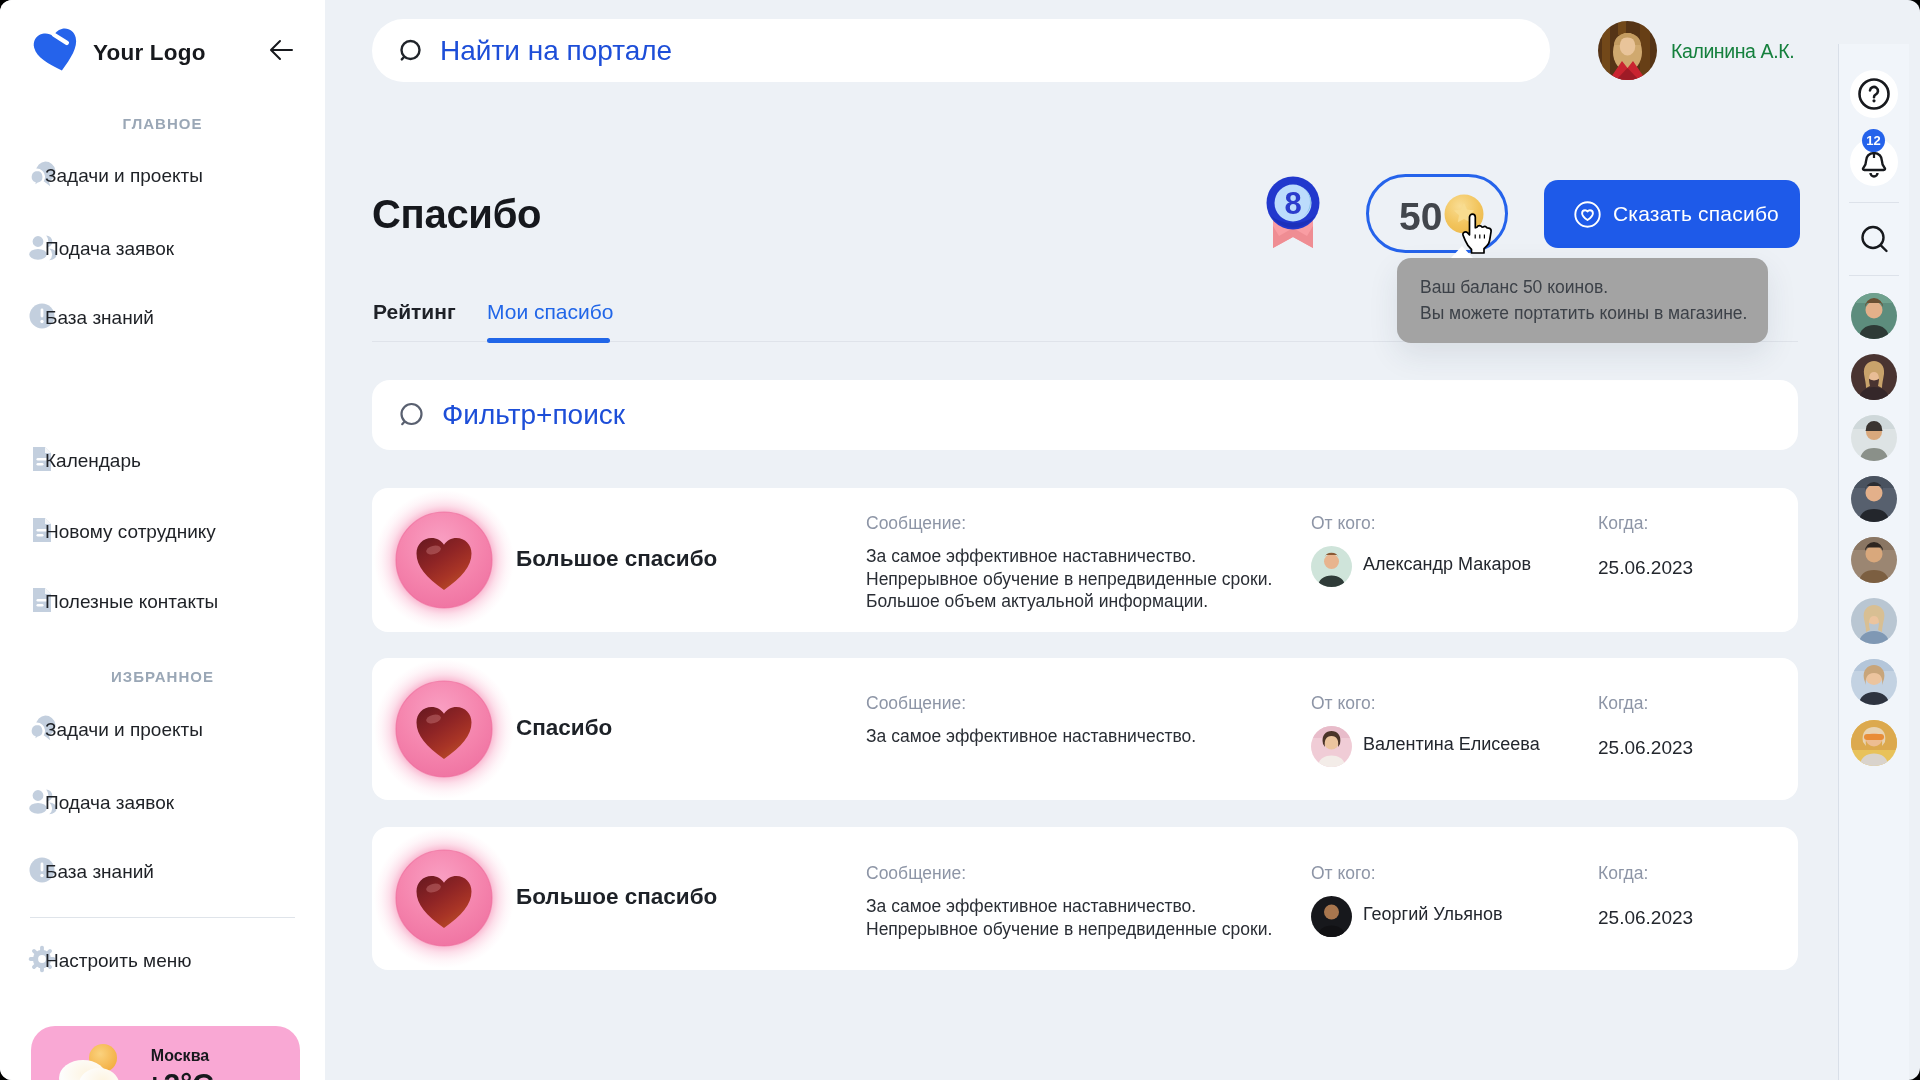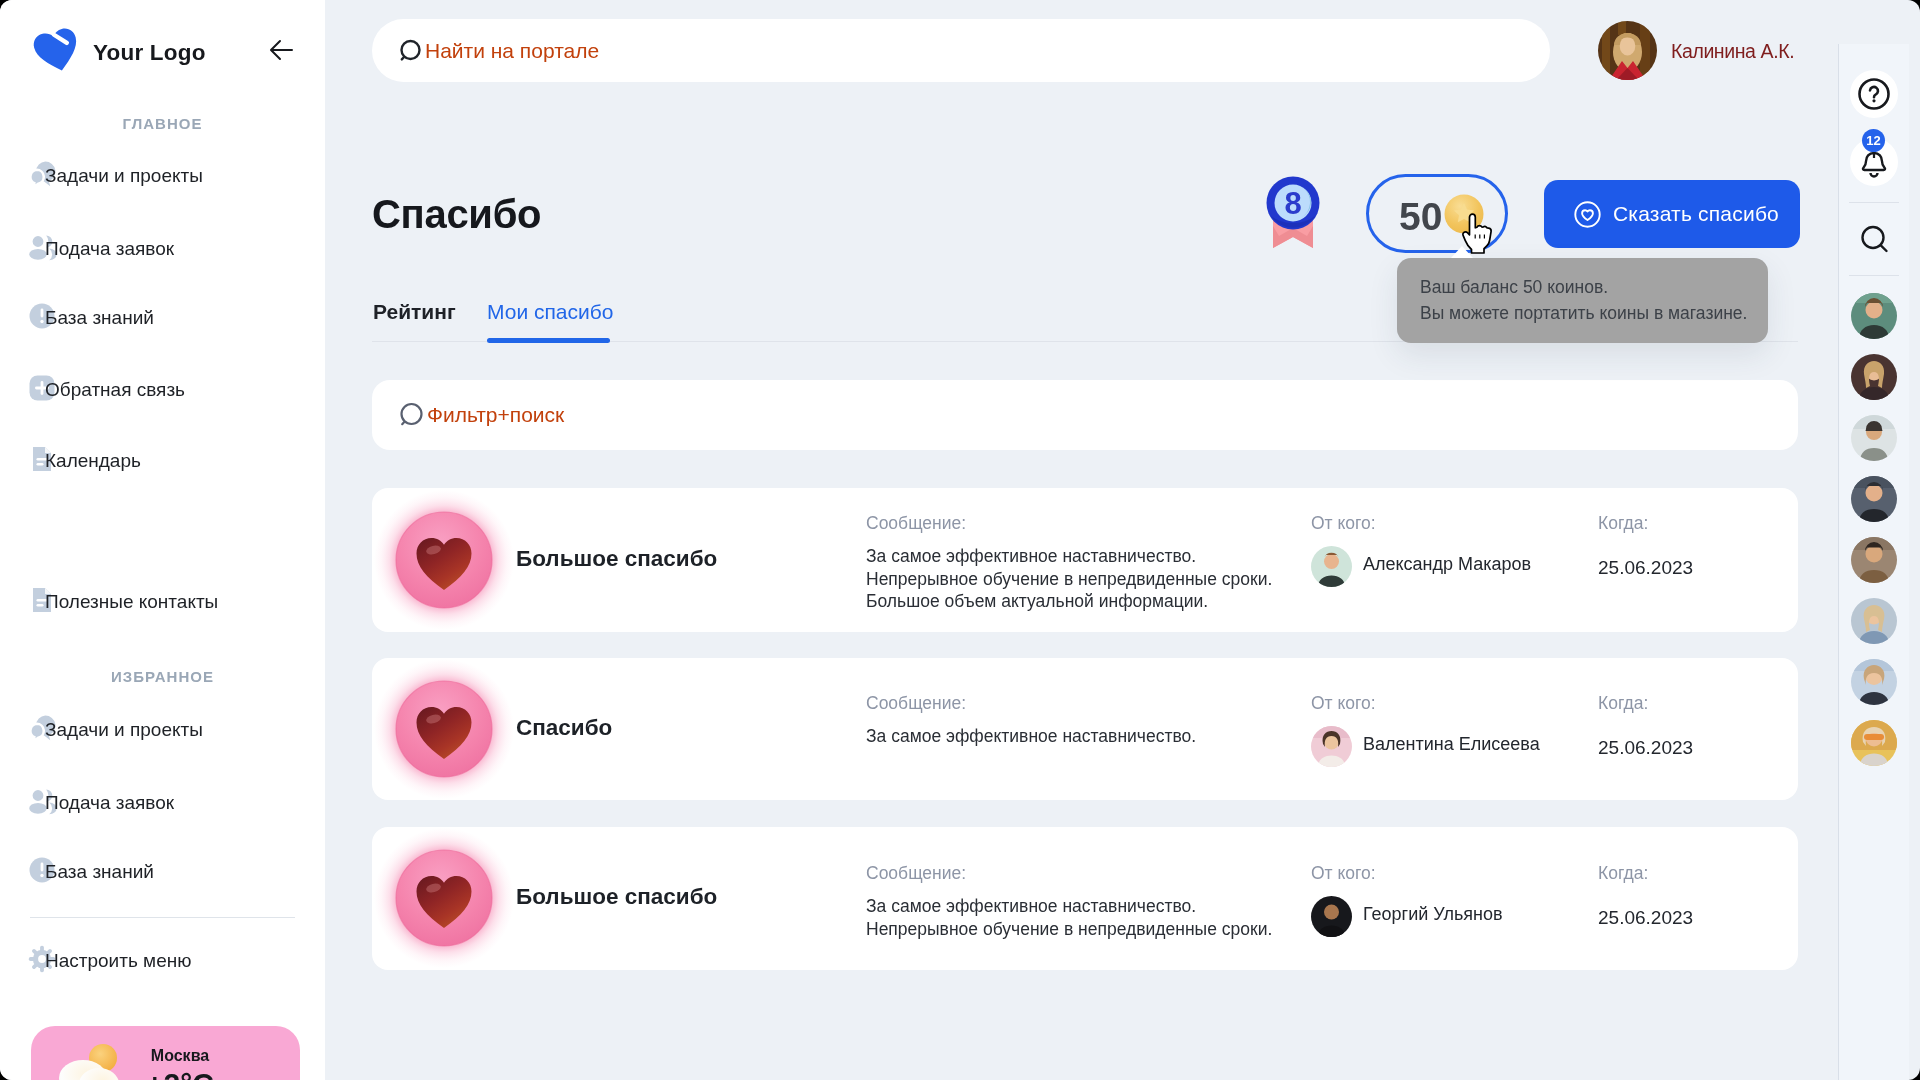--- a/index.html
+++ b/index.html
@@ -35,24 +35,24 @@
   .rail-badge { position:absolute; left:23px; top:85px; width:23px; height:23px; border-radius:50%;
                 background:#2563eb; color:#fff; font-size:13px; font-weight:700;
                 display:flex; align-items:center; justify-content:center; z-index:3; }
   .rail-av { position:absolute; left:12px; width:46px; height:46px; border-radius:50%; overflow:hidden; }
   
   #main { position:absolute; left:325px; top:0; width:1524px; height:1080px; }
   .searchbar { position:absolute; background:#fff; display:flex; align-items:center; }
   #topsearch { left:47px; top:19px; width:1178px; height:63px; border-radius:32px; }
   #filtersearch { left:47px; top:380px; width:1426px; height:70px; border-radius:18px; }
   .sb-ico { margin-left:25px; }
-  .sb-ph { margin-left:2px; font-size:21px; color:#c2410c; }
+  .sb-ph { margin-left:17px; font-size:28px; color:#1d4ed8; }
   .user { position:absolute; left:1273px; top:21px; width:240px; height:60px; }
   .user-av { position:absolute; left:0; top:0; width:59px; height:59px; border-radius:50%; overflow:hidden; }
-  .user-name { position:absolute; left:73px; top:19px; font-size:19.5px; letter-spacing:-0.4px; color:#7f1d1d; }
+  .user-name { position:absolute; left:73px; top:19px; font-size:19.5px; letter-spacing:-0.4px; color:#15803d; }
   .crumbs { position:absolute; left:48px; top:133px; font-size:20px; color:#23262b; }
   .crumbs a { color:#2563eb; text-decoration:none; }
   .crumbs .sep { color:#97a0ae; padding:0 11px; font-size:20px; }
   h1 { position:absolute; left:47px; top:192px; font-size:40px; font-weight:700; color:#16181d; letter-spacing:-0.3px;}
   
   .pill { position:absolute; left:1041px; top:174px; width:142px; height:79px; border:3px solid #2563eb;
           border-radius:40px; }
   .pill-num { position:absolute; left:30px; top:18px; font-size:39px; font-weight:700; color:#42464c; }
   .coin { position:absolute; left:75px; top:17px; }
   .cursor { position:absolute; left:89px; top:36px; z-index:4; }
@@ -314,36 +314,37 @@
         <span class="mi-label">Подача заявок</span>
       </div>
     <div class="menu-item" style="top:300px;">
         <span class="mi-ico"><svg width="28" height="28" viewBox="0 0 28 28">
             <circle cx="14" cy="14" r="12.5" fill="#c3cfde"></circle>
             <rect x="12.6" y="6.5" width="2.8" height="9" rx="1.4" fill="#fff"></rect>
             <circle cx="14" cy="19.5" r="1.7" fill="#fff"></circle>
           </svg></span>
         <span class="mi-label">База знаний</span>
       </div>
-    <div class="menu-item" style="top:372px;">
-        <span class="mi-ico"><svg width="28" height="28" viewBox="0 0 28 28">
-            <rect x="1.5" y="1.5" width="25" height="25" rx="8" fill="#c3cfde"></rect>
-            <rect x="12.6" y="7" width="2.8" height="14" rx="1.4" fill="#fff"></rect>
-            <rect x="7" y="12.6" width="14" height="2.8" rx="1.4" fill="#fff"></rect>
-          </svg></span>
-        <span class="mi-label">Обратная связь</span>
-      </div>
     <div class="menu-item" style="top:443px;">
         <span class="mi-ico"><svg width="28" height="28" viewBox="0 0 28 28">
             <path d="M5 2 h12 l6 6 v18 h-18 Z" fill="#c3cfde"></path>
             <path d="M17 2 l6 6 h-6 Z" fill="#fff" opacity="0.85"></path>
             <rect x="8.5" y="13" width="11" height="2.6" rx="1.3" fill="#fff"></rect>
             <rect x="8.5" y="18" width="7" height="2.6" rx="1.3" fill="#fff"></rect>
           </svg></span>
         <span class="mi-label">Календарь</span>
+      </div>
+    <div class="menu-item" style="top:514px;">
+        <span class="mi-ico"><svg width="28" height="28" viewBox="0 0 28 28">
+            <path d="M5 2 h12 l6 6 v18 h-18 Z" fill="#c3cfde"></path>
+            <path d="M17 2 l6 6 h-6 Z" fill="#fff" opacity="0.85"></path>
+            <rect x="8.5" y="13" width="11" height="2.6" rx="1.3" fill="#fff"></rect>
+            <rect x="8.5" y="18" width="7" height="2.6" rx="1.3" fill="#fff"></rect>
+          </svg></span>
+        <span class="mi-label">Новому сотруднику</span>
       </div>
     <div class="menu-item" style="top:584px;padding-left:35px;">
         <span class="mi-ico"><svg width="28" height="28" viewBox="0 0 28 28">
             <path d="M5 2 h12 l6 6 v18 h-18 Z" fill="#c3cfde"></path>
             <path d="M17 2 l6 6 h-6 Z" fill="#fff" opacity="0.85"></path>
             <rect x="8.5" y="13" width="11" height="2.6" rx="1.3" fill="#fff"></rect>
             <rect x="8.5" y="18" width="7" height="2.6" rx="1.3" fill="#fff"></rect>
           </svg></span>
         <span class="mi-label">Полезные контакты</span>
       </div>

